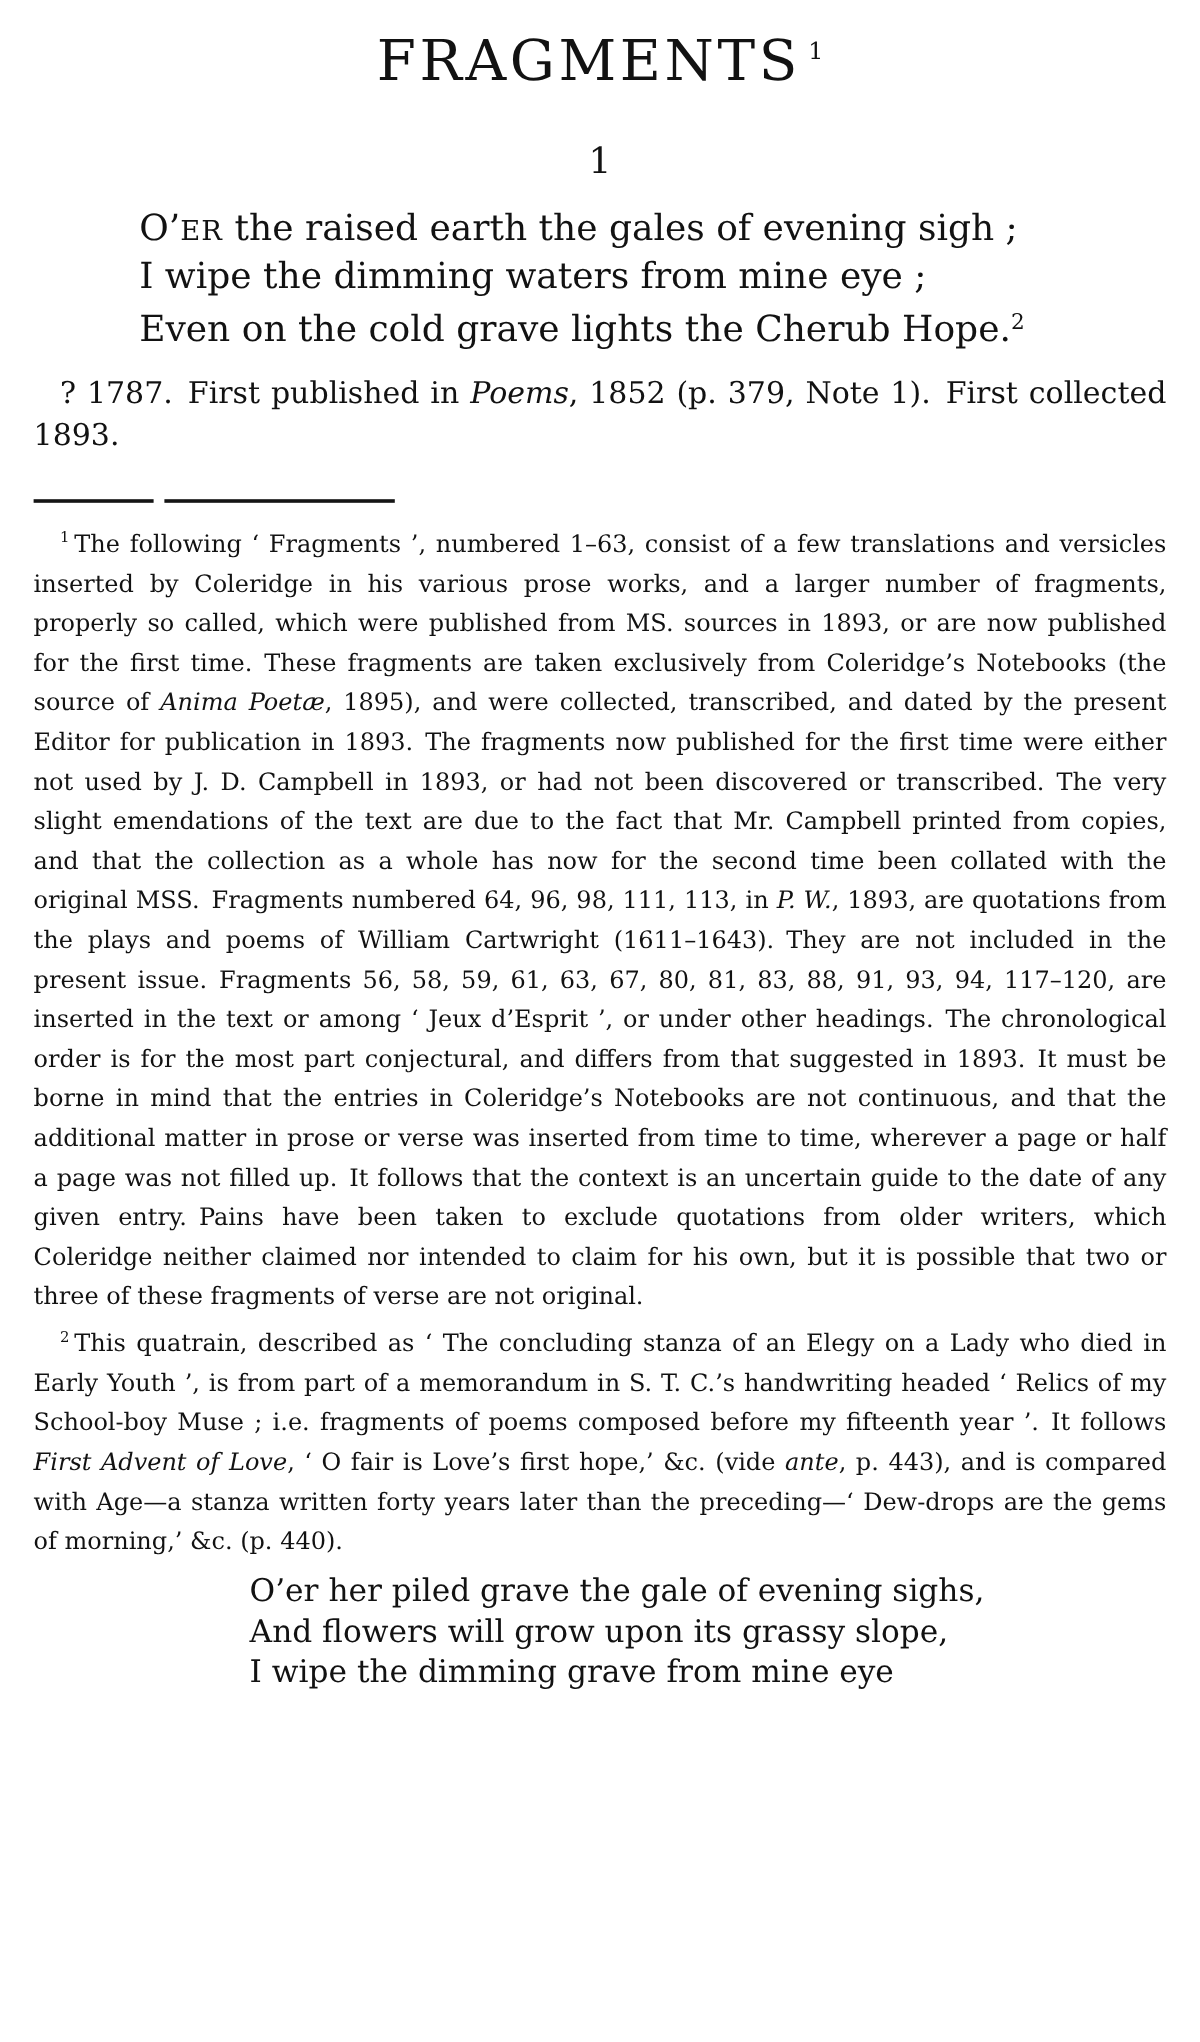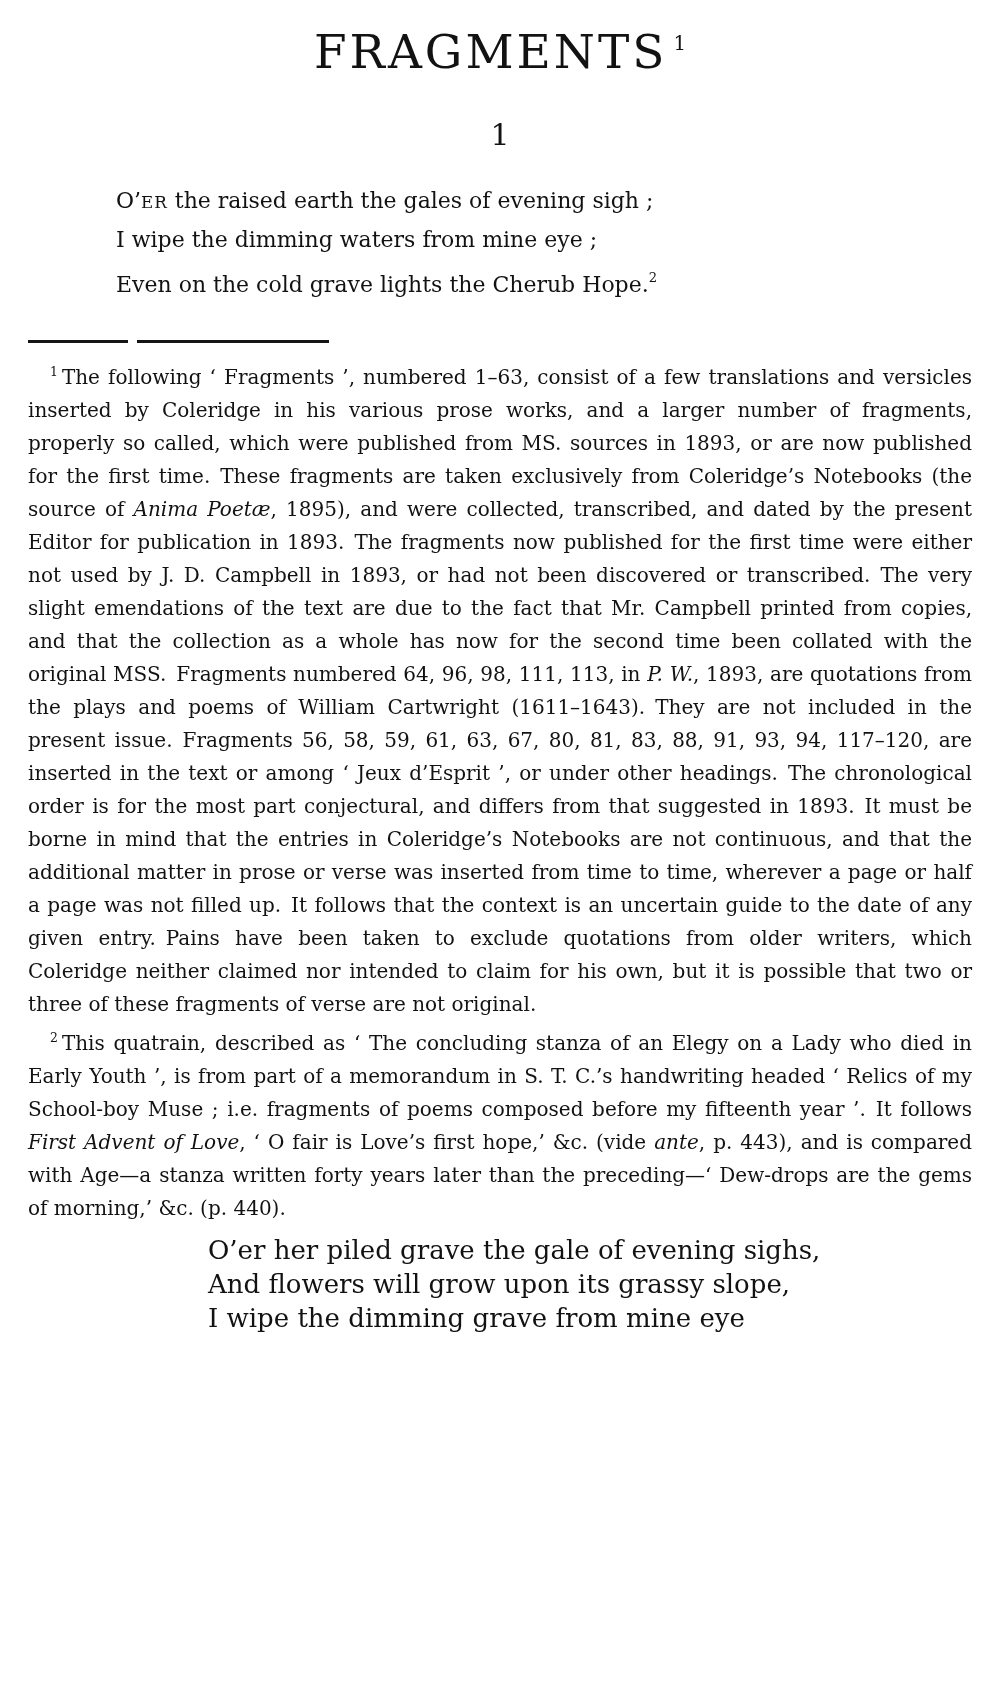--- a/index.html
+++ b/index.html
@@ -33,22 +33,22 @@
     vertical-align: 18px;
     margin-left: 6px;
   }
   .fragment-number {
     margin-top: 42px;
     text-align: center;
     font-size: 30px;
     line-height: 1;
   }
   .poem {
-    margin: 32px 0 0 88px;
-    font-size: 22px;
+    margin: 22px 0 0 88px;
+    font-size: 30px;
     line-height: 38px;
   }
   .poem .line { white-space: nowrap; }
   .smallcaps-run { font-size: 0.76em; letter-spacing: 1px; }
   .poem sup {
     font-size: 0.6em;
     vertical-align: 10px;
   }
   .publication-note {
     margin: 16px 0 0 0;
@@ -117,20 +117,21 @@
   <h1 class="page-title"><span>FRAGMENTS</span><sup>1</sup></h1>
 
   <div class="fragment-number">1</div>
 
   <div class="poem">
     <div class="line"><span>O’</span><span class="smallcaps-run">ER</span><span> the raised earth the gales of evening sigh ;</span></div>
     <div class="line">I wipe the dimming waters from mine eye ;</div>
     <div class="line"><span>Even on the cold grave lights the Cherub Hope.</span><sup>2</sup></div>
   </div>
 
+  <p class="publication-note"><span>? 1787. First published in </span><span class="italic">Poems</span><span>, 1852 (p. 379, Note 1). First collected 1893.</span></p>
 
   <div class="footnote-separator"><span class="seg seg-short"></span><span class="seg seg-long"></span></div>
 
   <div class="footnotes">
 
     <p class="footnote"><sup>1</sup><span>The following ‘ Fragments ’, numbered 1–63, consist of a few translations and versicles inserted by Coleridge in his various prose works, and a larger number of fragments, properly so called, which were published from MS. sources in 1893, or are now published for the first time. These fragments are taken exclusively from Coleridge’s Notebooks (the source of </span><span class="italic">Anima Poetæ</span><span>, 1895), and were collected, transcribed, and dated by the present Editor for publication in 1893. The fragments now published for the first time were either not used by J. D. Campbell in 1893, or had not been discovered or transcribed. The very slight emendations of the text are due to the fact that Mr. Campbell printed from copies, and that the collection as a whole has now for the second time been collated with the original MSS. Fragments numbered 64, 96, 98, 111, 113, in </span><span class="italic">P. W.</span><span>, 1893, are quotations from the plays and poems of William Cartwright (1611–1643). They are not included in the present issue. Fragments 56, 58, 59, 61, 63, 67, 80, 81, 83, 88, 91, 93, 94, 117–120, are inserted in the text or among ‘ Jeux d’Esprit ’, or under other headings. The chronological order is for the most part conjectural, and differs from that suggested in 1893. It must be borne in mind that the entries in Coleridge’s Notebooks are not continuous, and that the additional matter in prose or verse was inserted from time to time, wherever a page or half a page was not filled up. It follows that the context is an uncertain guide to the date of any given entry. Pains have been taken to exclude quotations from older writers, which Coleridge neither claimed nor intended to claim for his own, but it is possible that two or three of these fragments of verse are not original.</span></p>
 
     <p class="footnote"><sup>2</sup><span>This quatrain, described as ‘ The concluding stanza of an Elegy on a Lady who died in Early Youth ’, is from part of a memorandum in S. T. C.’s handwriting headed ‘ Relics of my School-boy Muse ; i.e. fragments of poems composed before my fifteenth year ’. It follows </span><span class="italic">First Advent of Love</span><span>, ‘ O fair is Love’s first hope,’ &amp;c. (vide </span><span class="italic">ante</span><span>, p. 443), and is compared with Age—a stanza written forty years later than the preceding—‘ Dew-drops are the gems of morning,’ &amp;c. (p. 440).</span></p>
 
 

